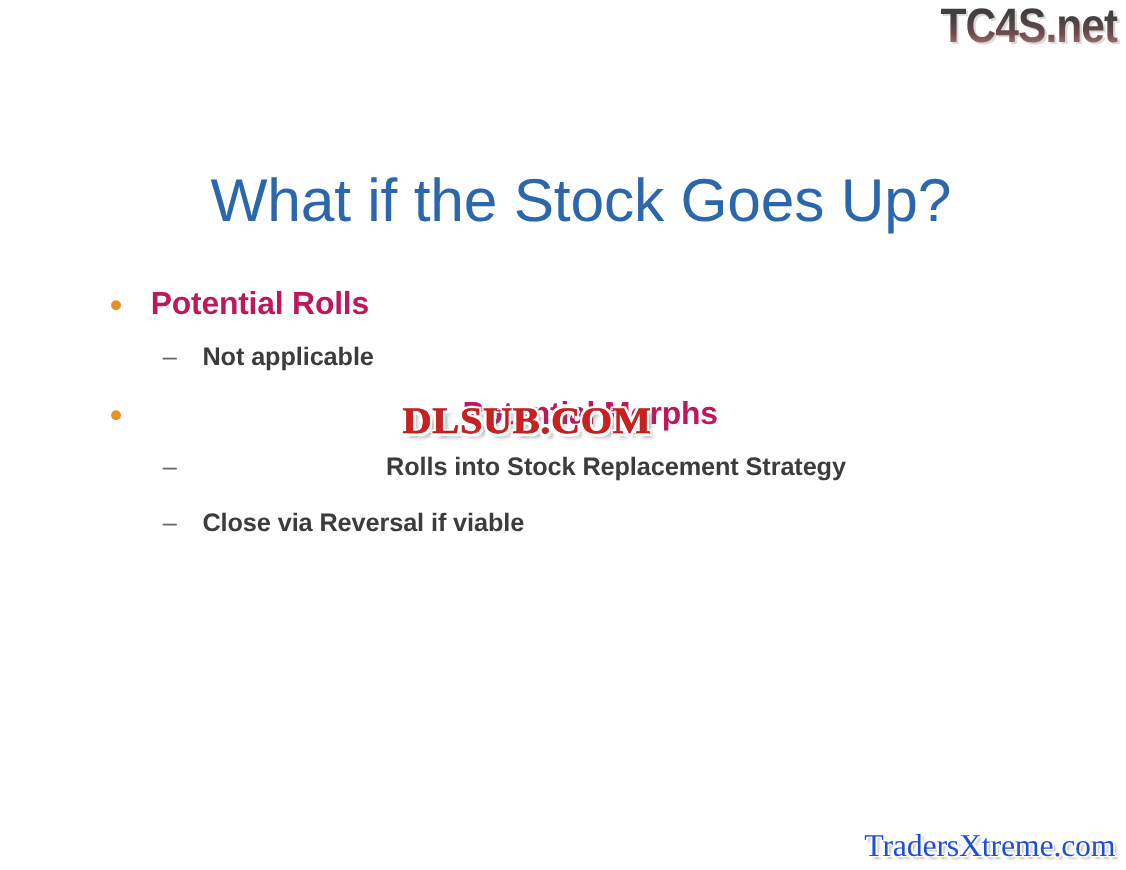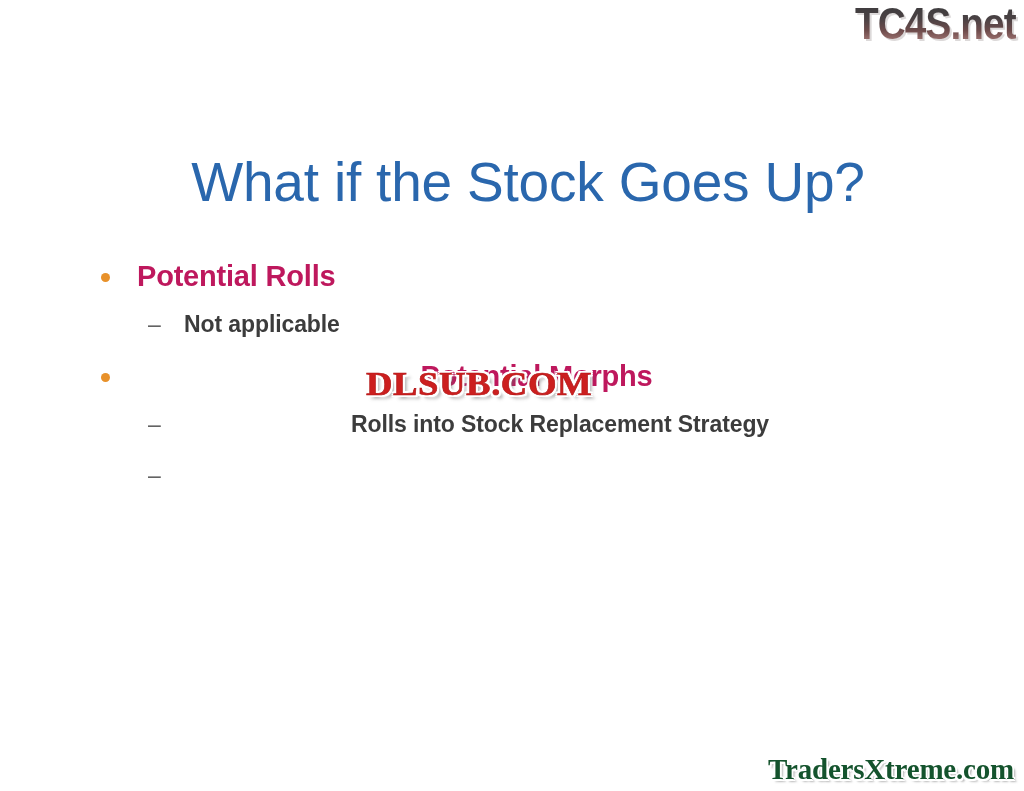--- a/index.html
+++ b/index.html
@@ -158,25 +158,25 @@
        2px  0px 0 #ffffff,
        4px  4px 3px rgba(100,100,100,0.45);
   }
 
   
   .tx-mark {
     position: absolute;
     right: 10px;
     bottom: 7px;
     font-family: "Liberation Serif", serif;
-    font-weight: bold;
+    font-weight: normal;
     font-size: 29px;
     line-height: 1;
     letter-spacing: -0.2px;
-    color: #14532d;
+    color: #1d4ed8;
     white-space: nowrap;
     user-select: none;
     text-shadow:
       -1.5px -1.5px 0 #ffffff,
        1.5px -1.5px 0 #ffffff,
       -1.5px  1.5px 0 #ffffff,
        1.5px  1.5px 0 #ffffff,
        0px -1.5px 0 #ffffff,
        0px  1.5px 0 #ffffff,
       -1.5px  0px 0 #ffffff,
@@ -214,20 +214,21 @@
       </div>
       <div class="lvl2">
         <span class="dash">–</span>
         <span>Rolls into Stock Replacement Strategy</span>
       </div>
     </div>
 
     <div class="group g3">
       <div class="lvl2">
         <span class="dash">–</span>
+        <span>Close via Reversal if viable</span>
       </div>
     </div>
 
   </div>
 
   <div class="dlsub">DLSUB.COM</div>
 
   <div class="tx-mark">TradersXtreme.com</div>
 
 </div>

